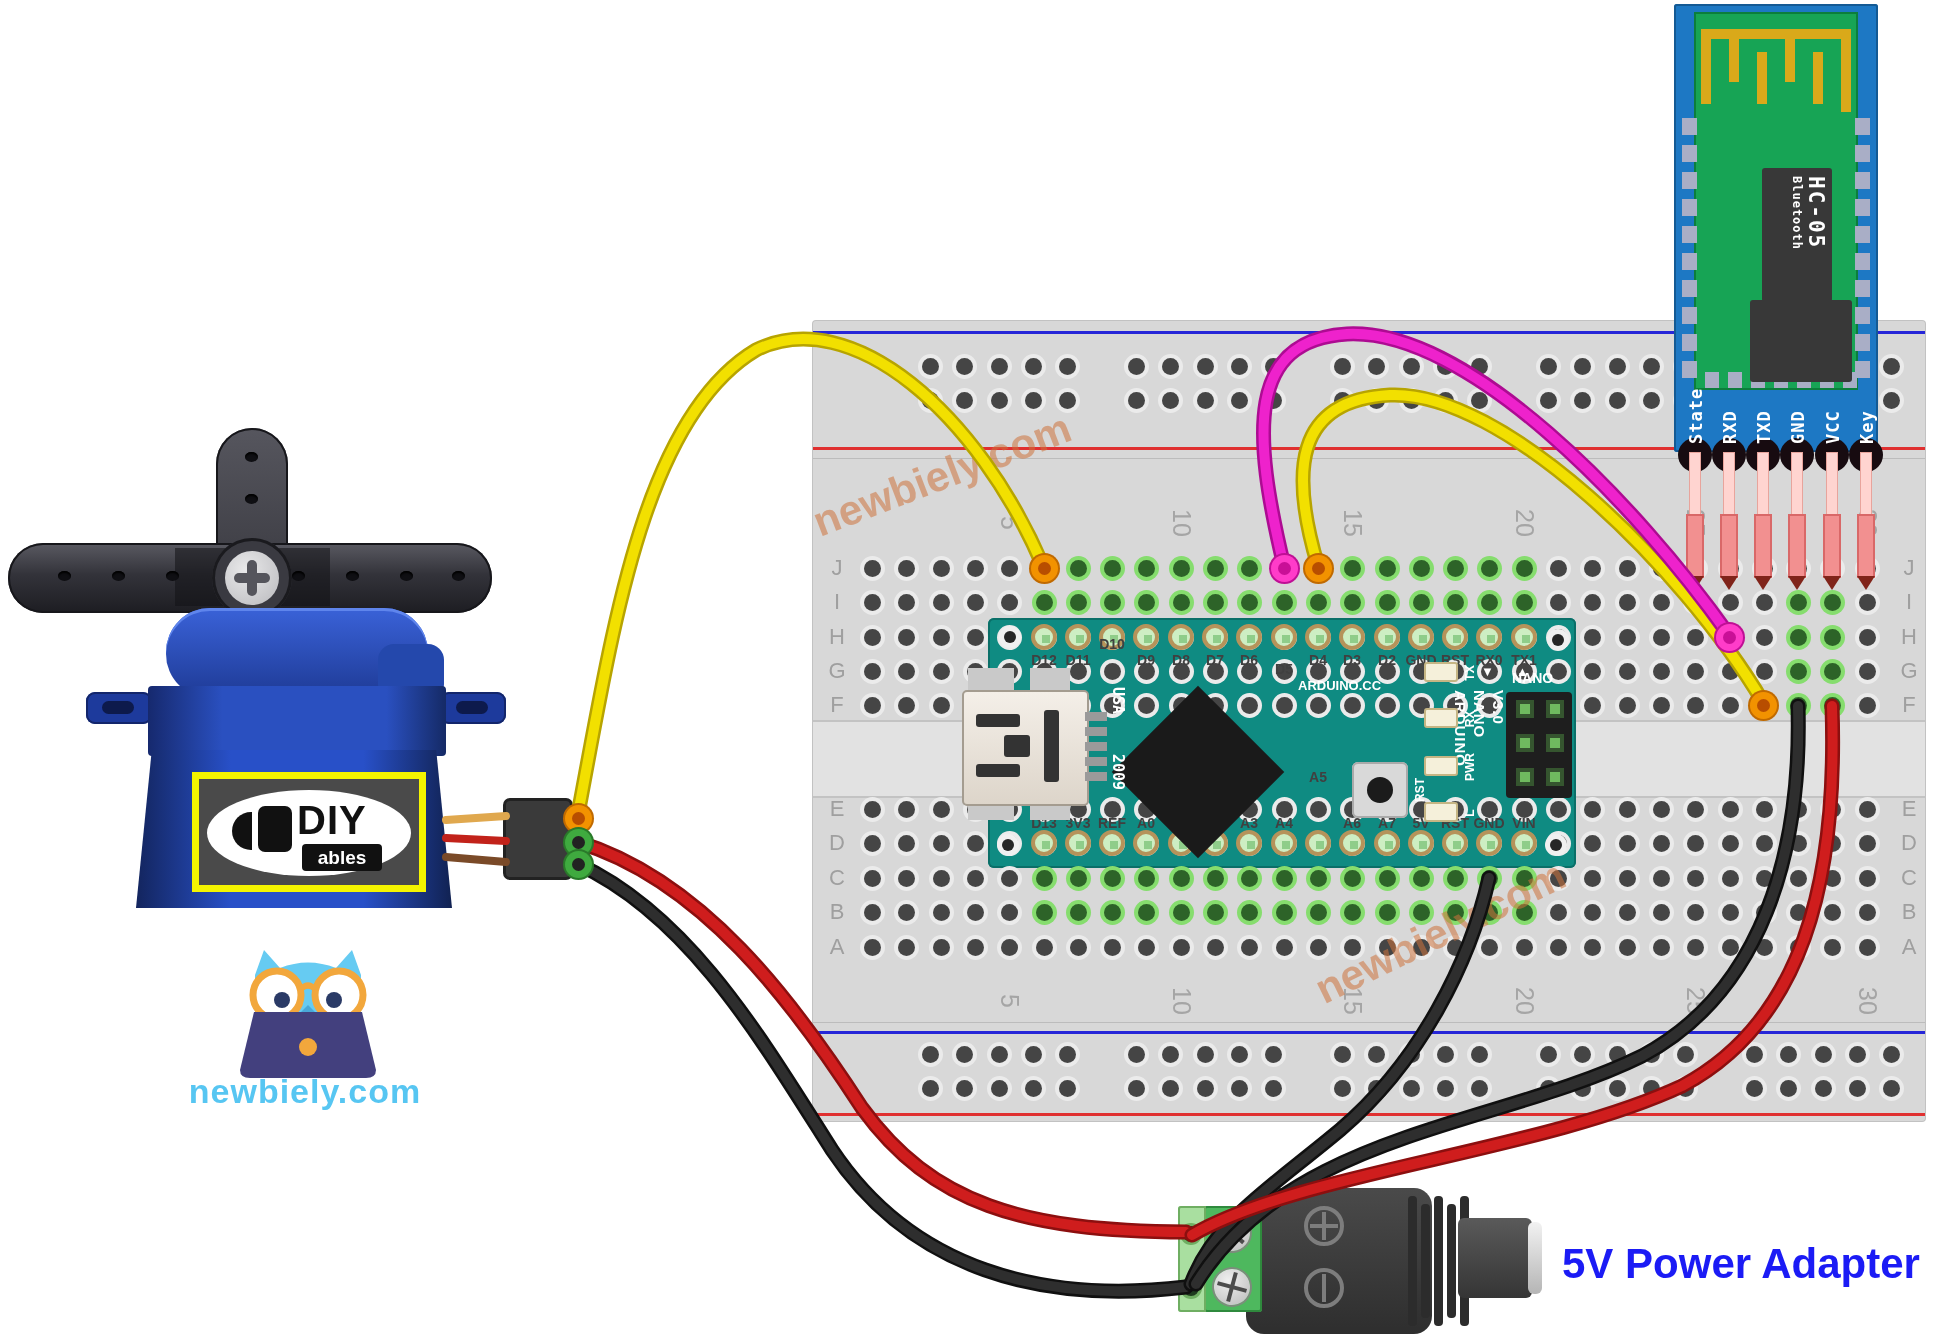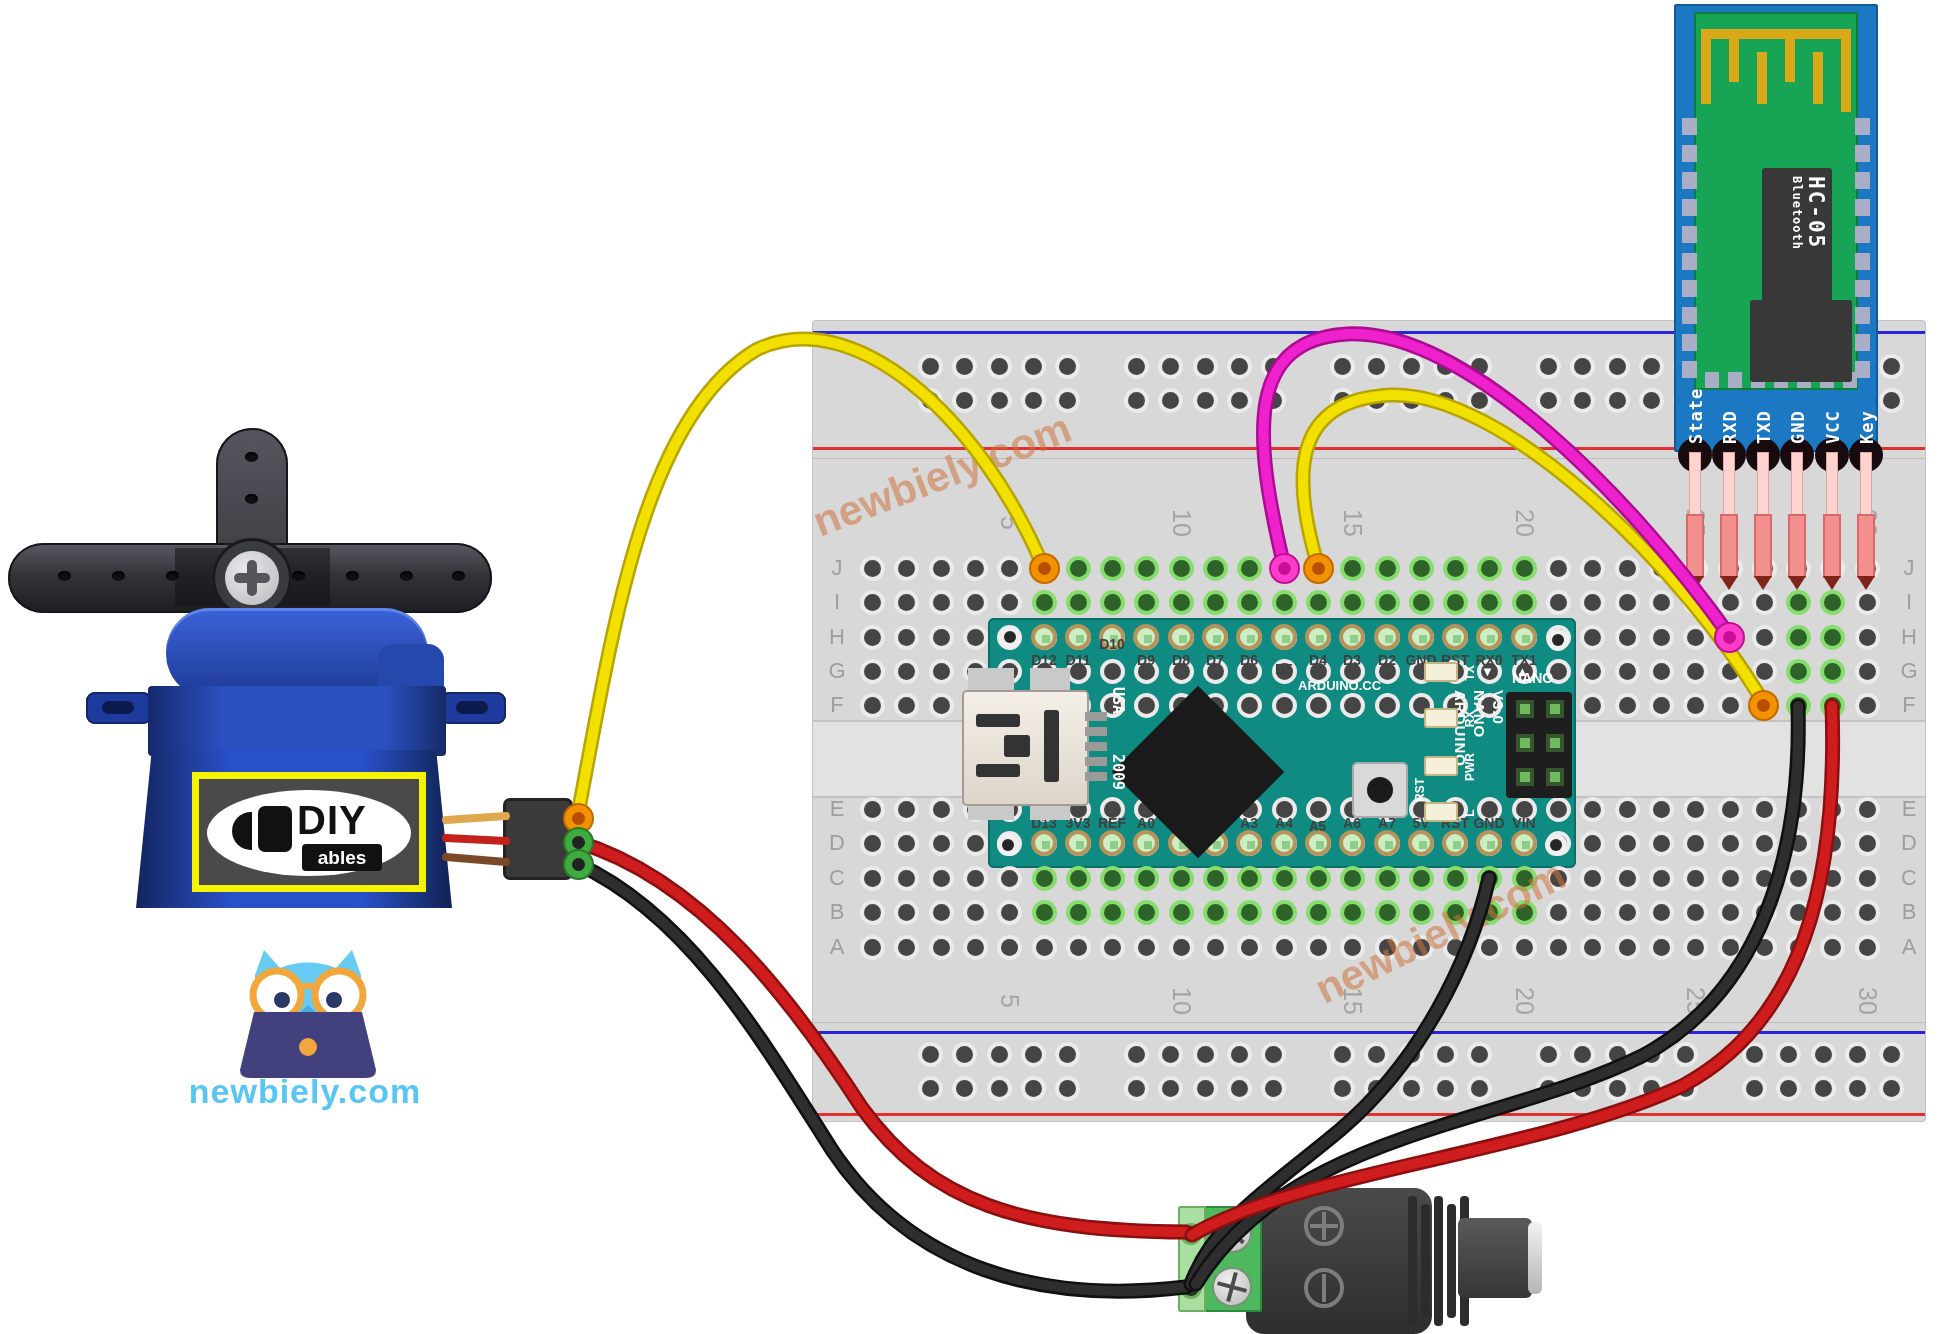--- a/index.html
+++ b/index.html
@@ -588,21 +588,21 @@
         <i></i>
       </div>
       <div class="pinlbl" style="left: 1232px; top: 815px;">A3</div>
       <div class="pad" style="left: 1271px; top: 830px;">
         <i></i>
       </div>
       <div class="pinlbl" style="left: 1267px; top: 815px;">A4</div>
       <div class="pad" style="left: 1305px; top: 830px;">
         <i></i>
       </div>
-      <div class="pinlbl" style="left: 1301px; top: 819px; font-family: Liberation Mono, monospace;">A5</div>
+      <div class="pinlbl" style="left: 1301px; top: 769px;">A5</div>
       <div class="pad" style="left: 1339px; top: 830px;">
         <i></i>
       </div>
       <div class="pinlbl" style="left: 1335px; top: 815px;">A6</div>
       <div class="pad" style="left: 1374px; top: 830px;">
         <i></i>
       </div>
       <div class="pinlbl" style="left: 1370px; top: 815px;">A7</div>
       <div class="pad" style="left: 1408px; top: 830px;">
         <i></i>
@@ -898,13 +898,14 @@
         <i></i>
       </div>
       <div class="conn o" style="left: 565px; top: 829px; background: rgb(63, 170, 63); box-shadow: rgb(42, 122, 42) 0px 0px 0px 2px;">
         <i style="background: rgb(34, 34, 34);"></i>
       </div>
       <div class="conn o" style="left: 565px; top: 851px; background: rgb(63, 170, 63); box-shadow: rgb(42, 122, 42) 0px 0px 0px 2px;">
         <i style="background: rgb(34, 34, 34);"></i>
       </div>
     </div>
 
+  <div class="title" style="left: 1562px; top: 1240px; font-size: 42px; z-index: 50; color: rgb(27, 27, 245);">5V Power Adapter</div>
 </div>
 
 </body></html>

